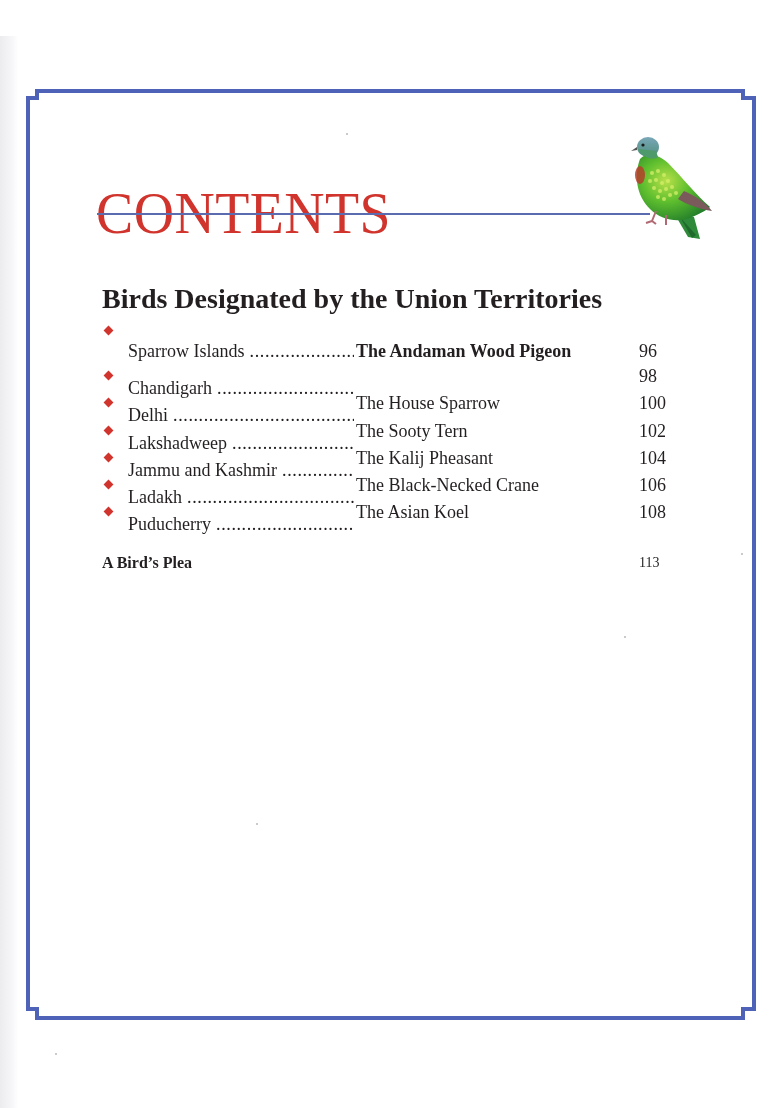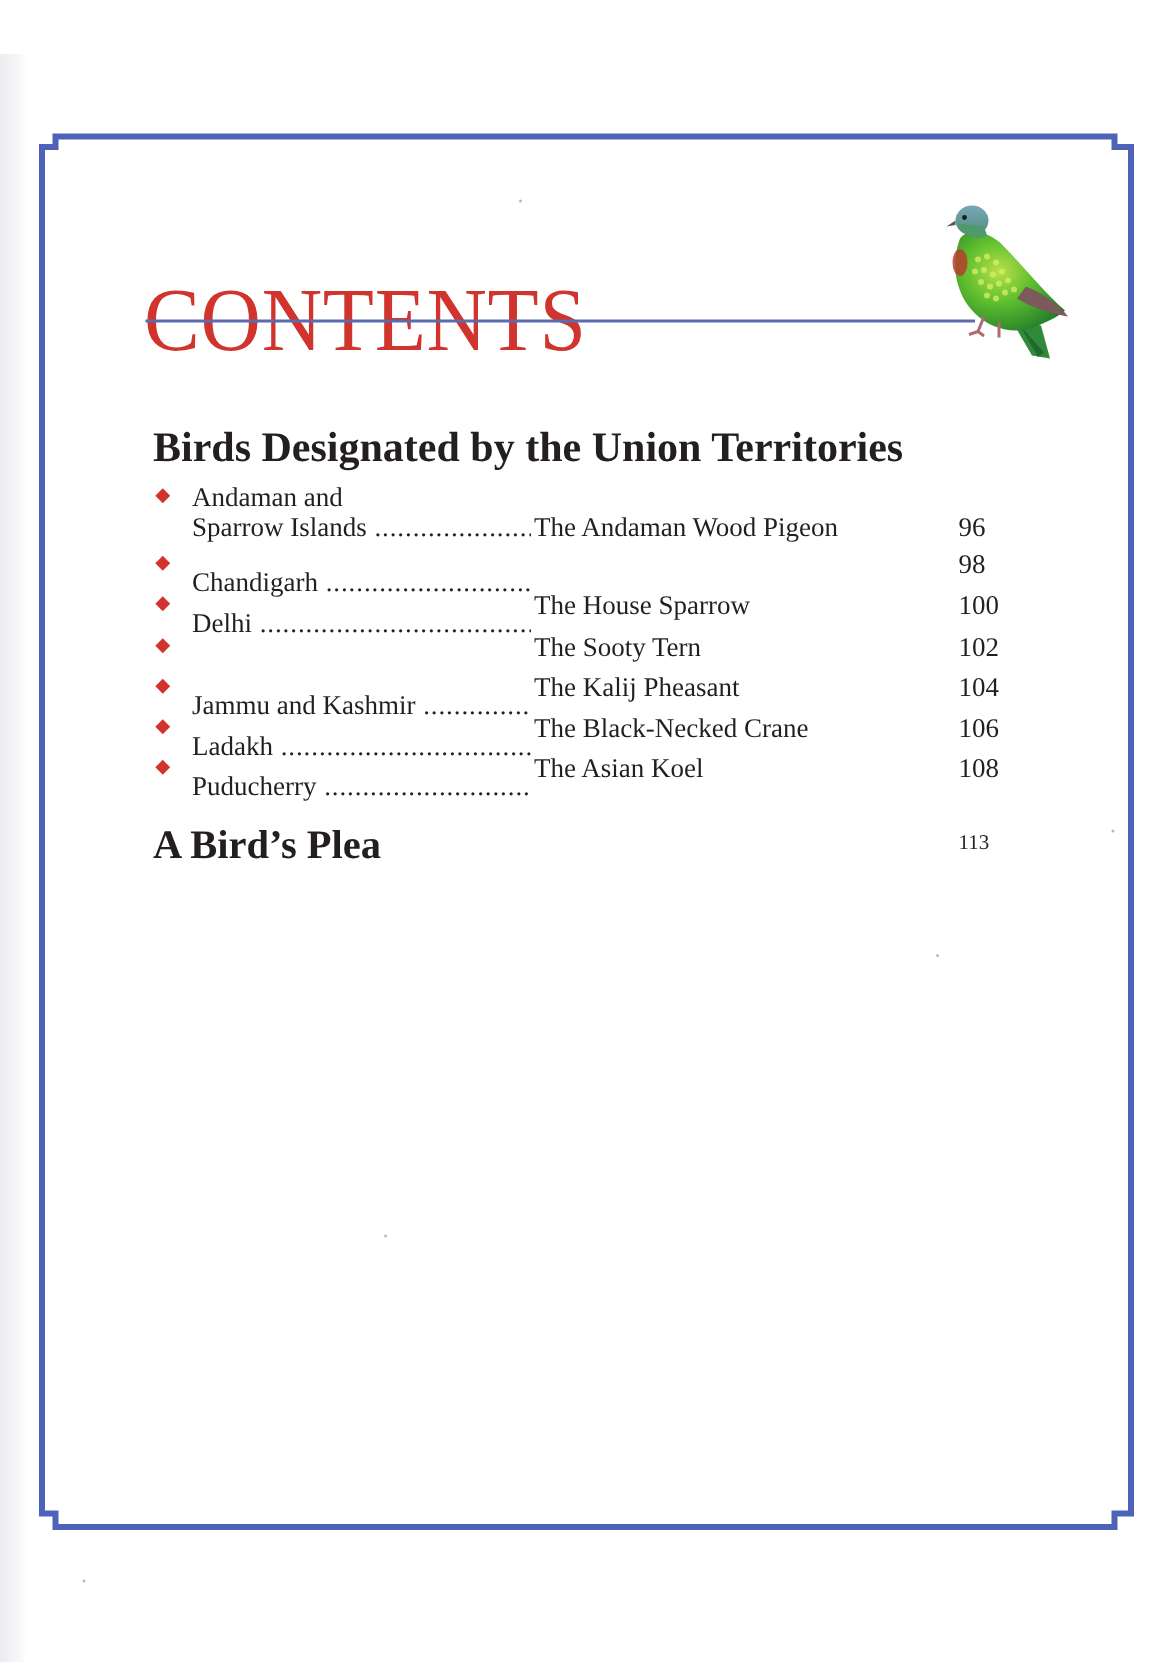--- a/index.html
+++ b/index.html
@@ -34,31 +34,31 @@
     .toc-item.two-line { height: 45px; }
     .bullet {
       position: absolute; left: 3px; width: 7px; height: 7px;
       background: #d0342c; transform: rotate(45deg);
     }
     .toc-item .bullet { top: 9px; }
     .place { position: absolute; left: 26px; top: 12px; width: 226px; white-space: nowrap; overflow: hidden; }
     .two-line .place { top: 0; }
     .place-line2 { position: absolute; left: 26px; top: 20px; width: 226px; white-space: nowrap; overflow: hidden; }
     .bird-name { position: absolute; left: 254px; white-space: nowrap; }
-    .two-line .bird-name { top: 20px; }
+    .two-line .bird-name { top: 20px; font-weight: bold; }
     .page-num { position: absolute; left: 537px; white-space: nowrap; }
     .two-line .page-num { top: 20px; }
     .dots::after {
       content: " ................................................................................";
       letter-spacing: 0.6px;
     }
     .plea {
       position: absolute; left: 102px; top: 549px; width: 580px; height: 28px;
     }
-    .plea-title { position: absolute; left: 0; top: 0; font-size: 27px; font-weight: bold; line-height: 28px; }
+    .plea-title { position: absolute; left: 0; top: 0; font-size: 16px; font-weight: bold; line-height: 28px; }
     .plea-page { position: absolute; left: 537px; top: 0; font-size: 14px; line-height: 28px; }
     .speck { position: absolute; width: 2px; height: 2px; background: #b9b9b9; border-radius: 1px; }
   </style>
 </head>
 <body>
 
 <div class="scan-edge"></div>
 
 <svg class="frame" viewBox="0 0 780 1108" xmlns="http://www.w3.org/2000/svg">
   <path d="M37 91 H743 V98 H754 V1009 H743 V1018 H37 V1009 H28 V98 H37 Z" fill="none" stroke="#4e62b8" stroke-width="4"></path>
@@ -116,38 +116,38 @@
 
   <path d="M34 86 L30 96 M30 96 L24 98 M30 96 L34 99" stroke="#b06a74" stroke-width="2" fill="none"></path>
   <path d="M44 90 L44 100" stroke="#b06a74" stroke-width="2" fill="none"></path>
 </svg>
 
 <h2 class="section-heading">Birds Designated by the Union Territories</h2>
 
 <ul class="toc-list">
   <li class="toc-item two-line">
     <span class="bullet"></span>
-    <span class="place">Andaman and</span>
     <span class="place-line2 dots"><span>Sparrow Islands</span></span>
     <span class="bird-name">The Andaman Wood Pigeon</span>
     <span class="page-num">96</span>
   </li>
   <li class="toc-item">
     <span class="bullet"></span>
     <span class="place dots"><span>Chandigarh</span></span>
     <span class="page-num">98</span>
   </li>
   <li class="toc-item">
     <span class="bullet"></span>
     <span class="place dots"><span>Delhi</span></span>
     <span class="bird-name">The House Sparrow</span>
     <span class="page-num">100</span>
   </li>
   <li class="toc-item">
     <span class="bullet"></span>
+    <span class="place dots"><span>Lakshadweep</span></span>
     <span class="bird-name">The Sooty Tern</span>
     <span class="page-num">102</span>
   </li>
   <li class="toc-item">
     <span class="bullet"></span>
     <span class="place dots"><span>Jammu and Kashmir</span></span>
     <span class="bird-name">The Kalij Pheasant</span>
     <span class="page-num">104</span>
   </li>
   <li class="toc-item">

